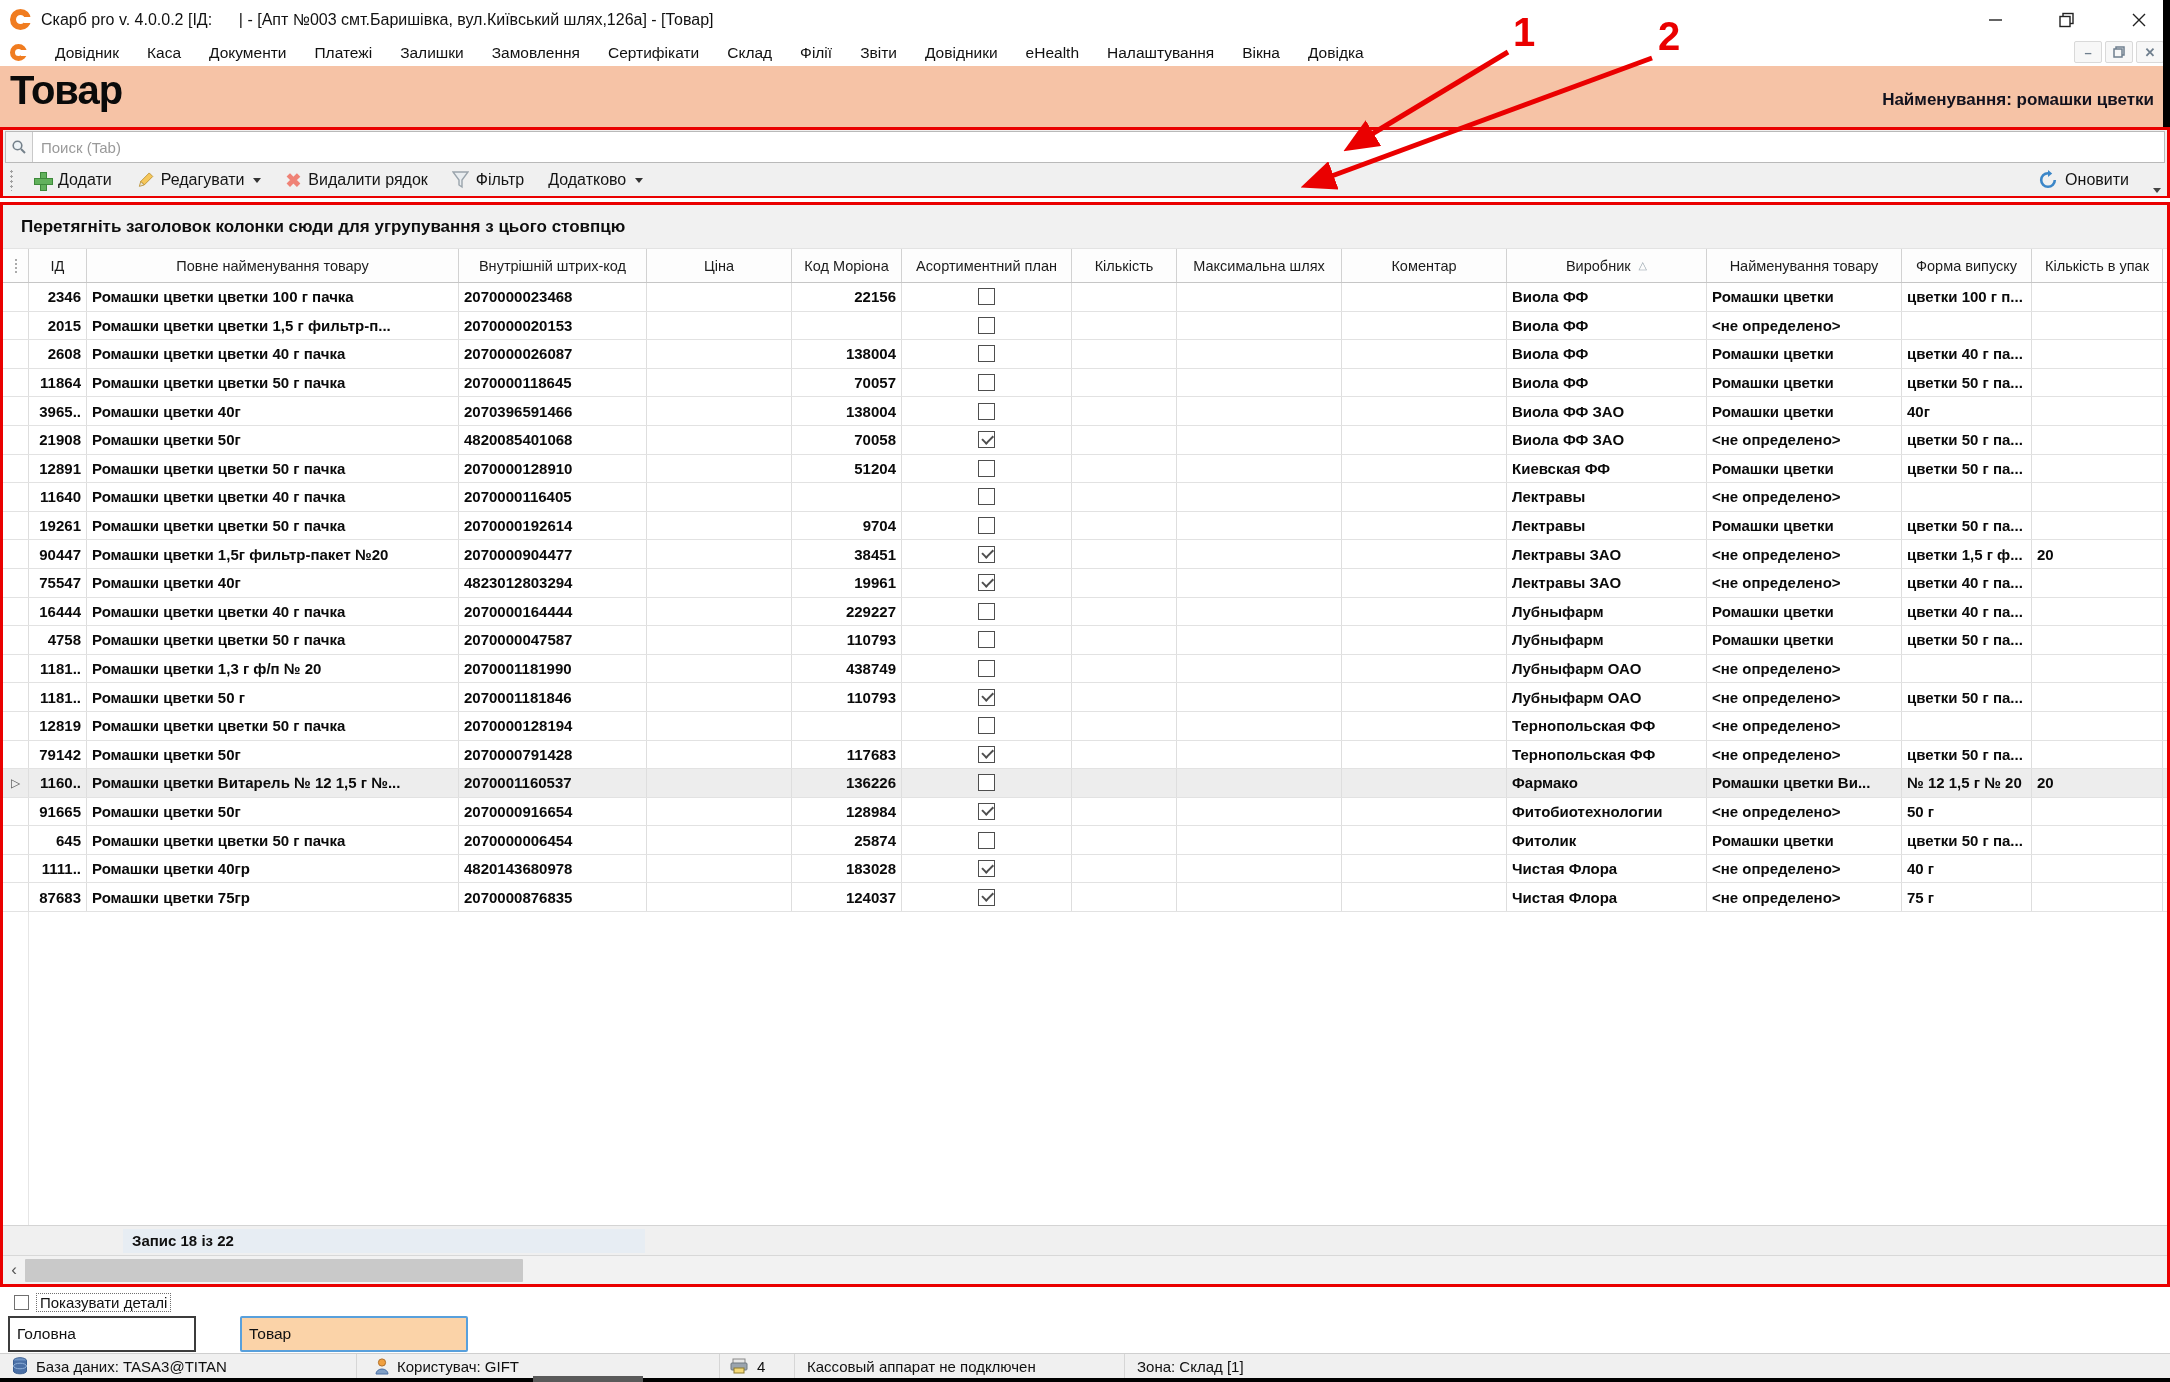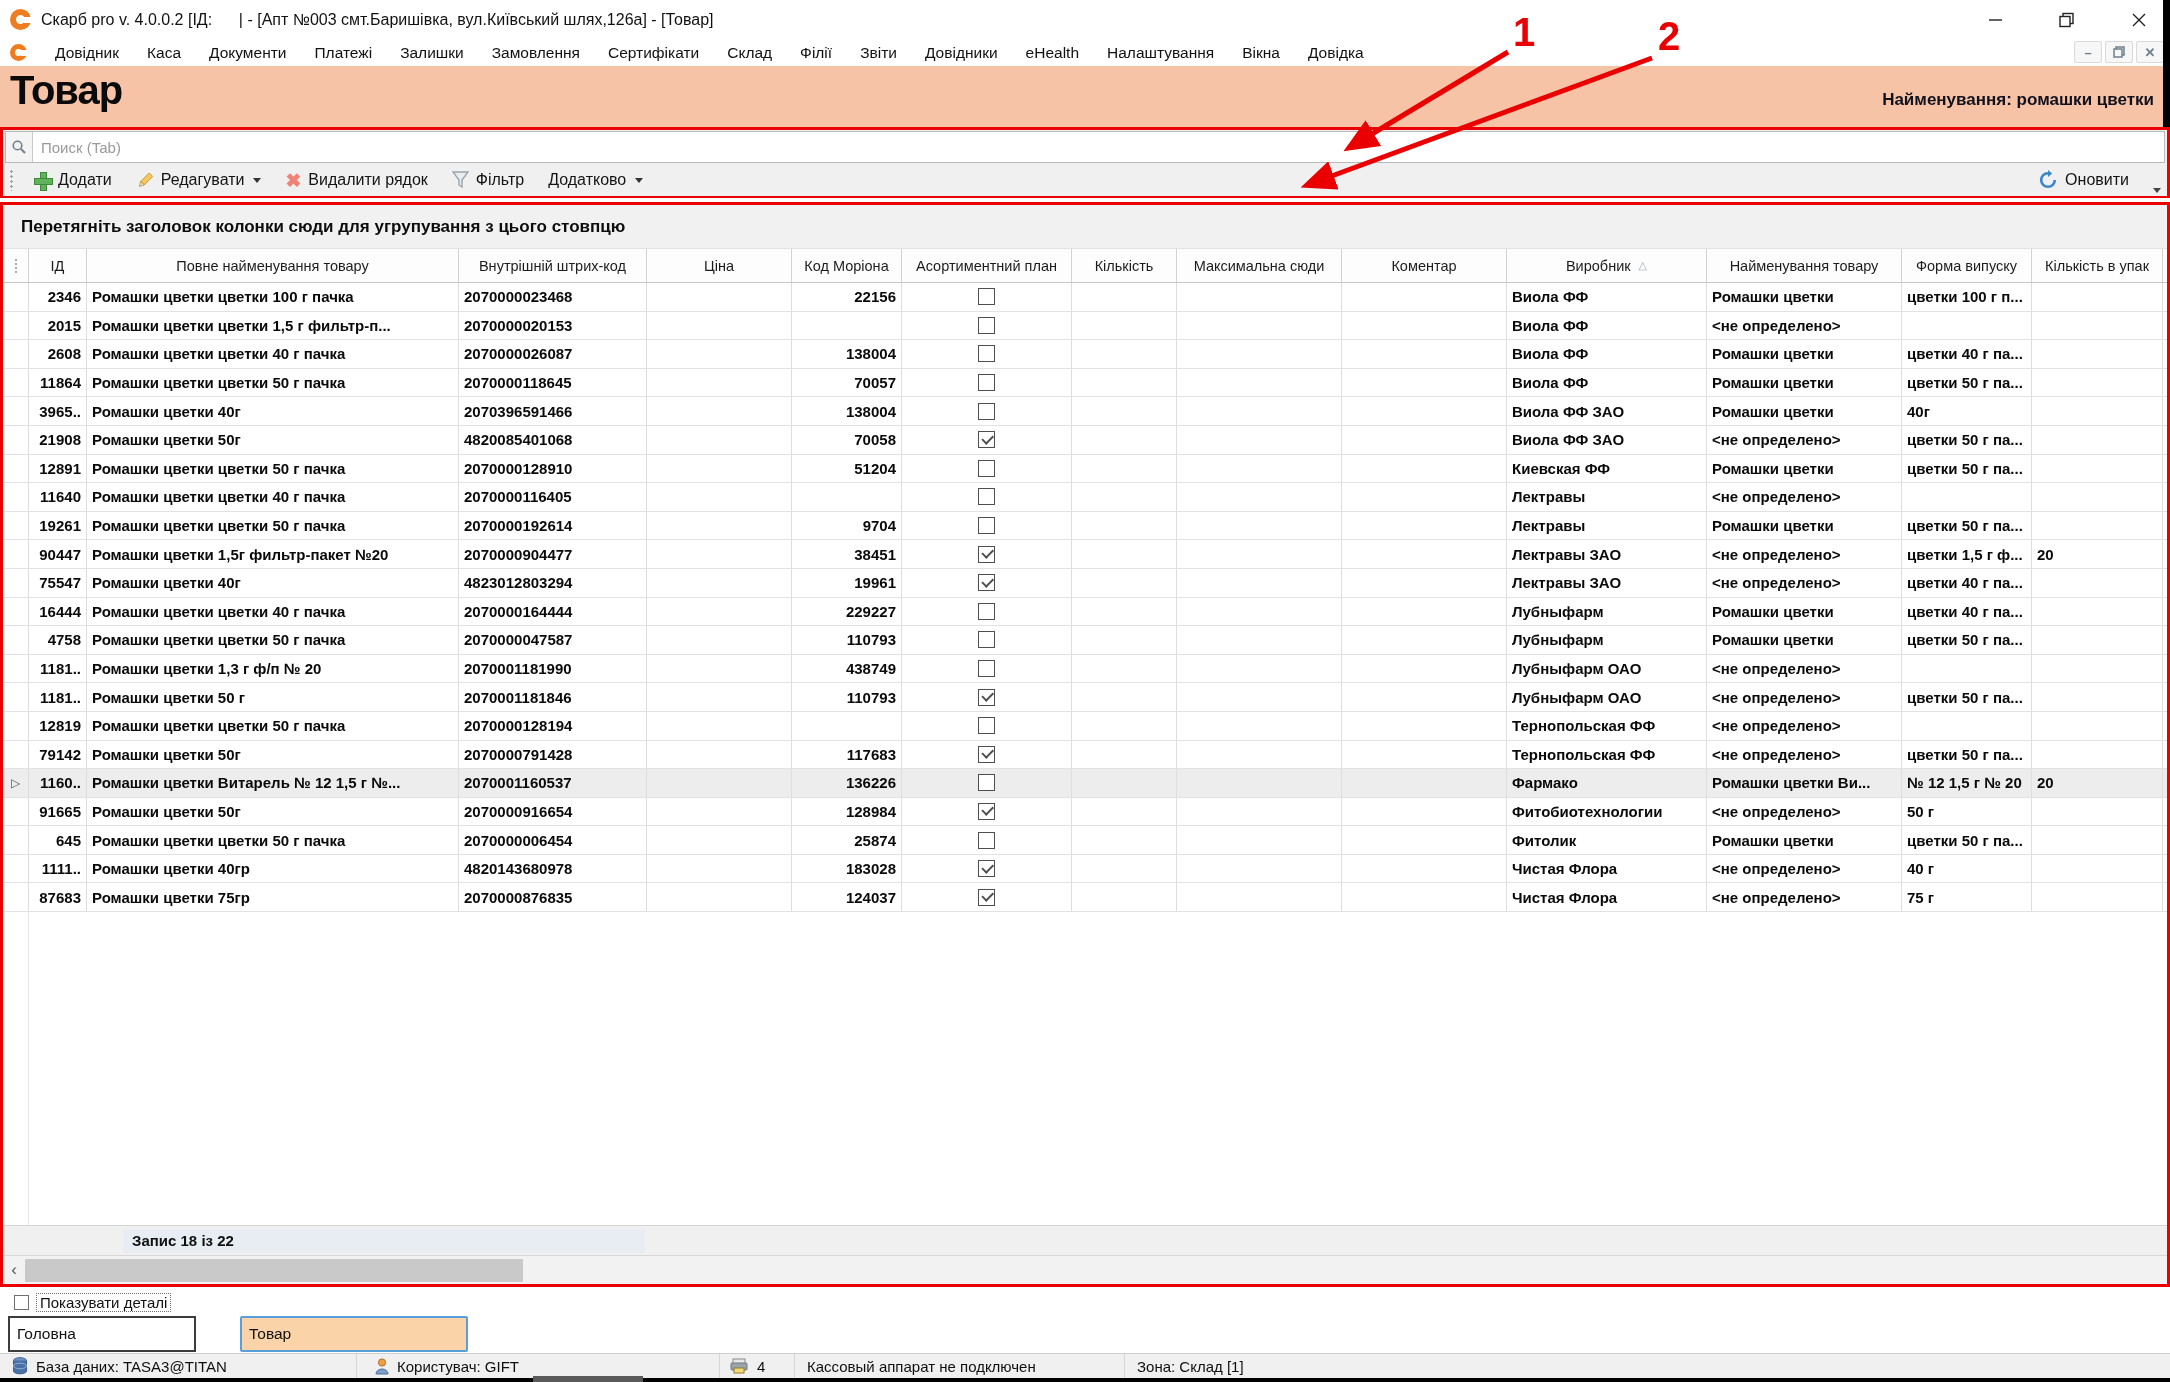--- a/index.html
+++ b/index.html
@@ -253,21 +253,21 @@
       <div class="hcell" style="width: 110px;">
         <span>Код Моріона</span>
       </div>
       <div class="hcell" style="width: 170px;">
         <span>Асортиментний план</span>
       </div>
       <div class="hcell" style="width: 105px;">
         <span>Кількість</span>
       </div>
       <div class="hcell" style="width: 165px;">
-        <span>Максимальна сюди</span>
+        <span>Максимальна шлях</span>
       </div>
       <div class="hcell" style="width: 165px;">
         <span>Коментар</span>
       </div>
       <div class="hcell" style="width: 200px;">
         <span>Виробник</span>
         <span class="sort">△</span>
       </div>
       <div class="hcell" style="width: 195px;">
         <span>Найменування товару</span>

